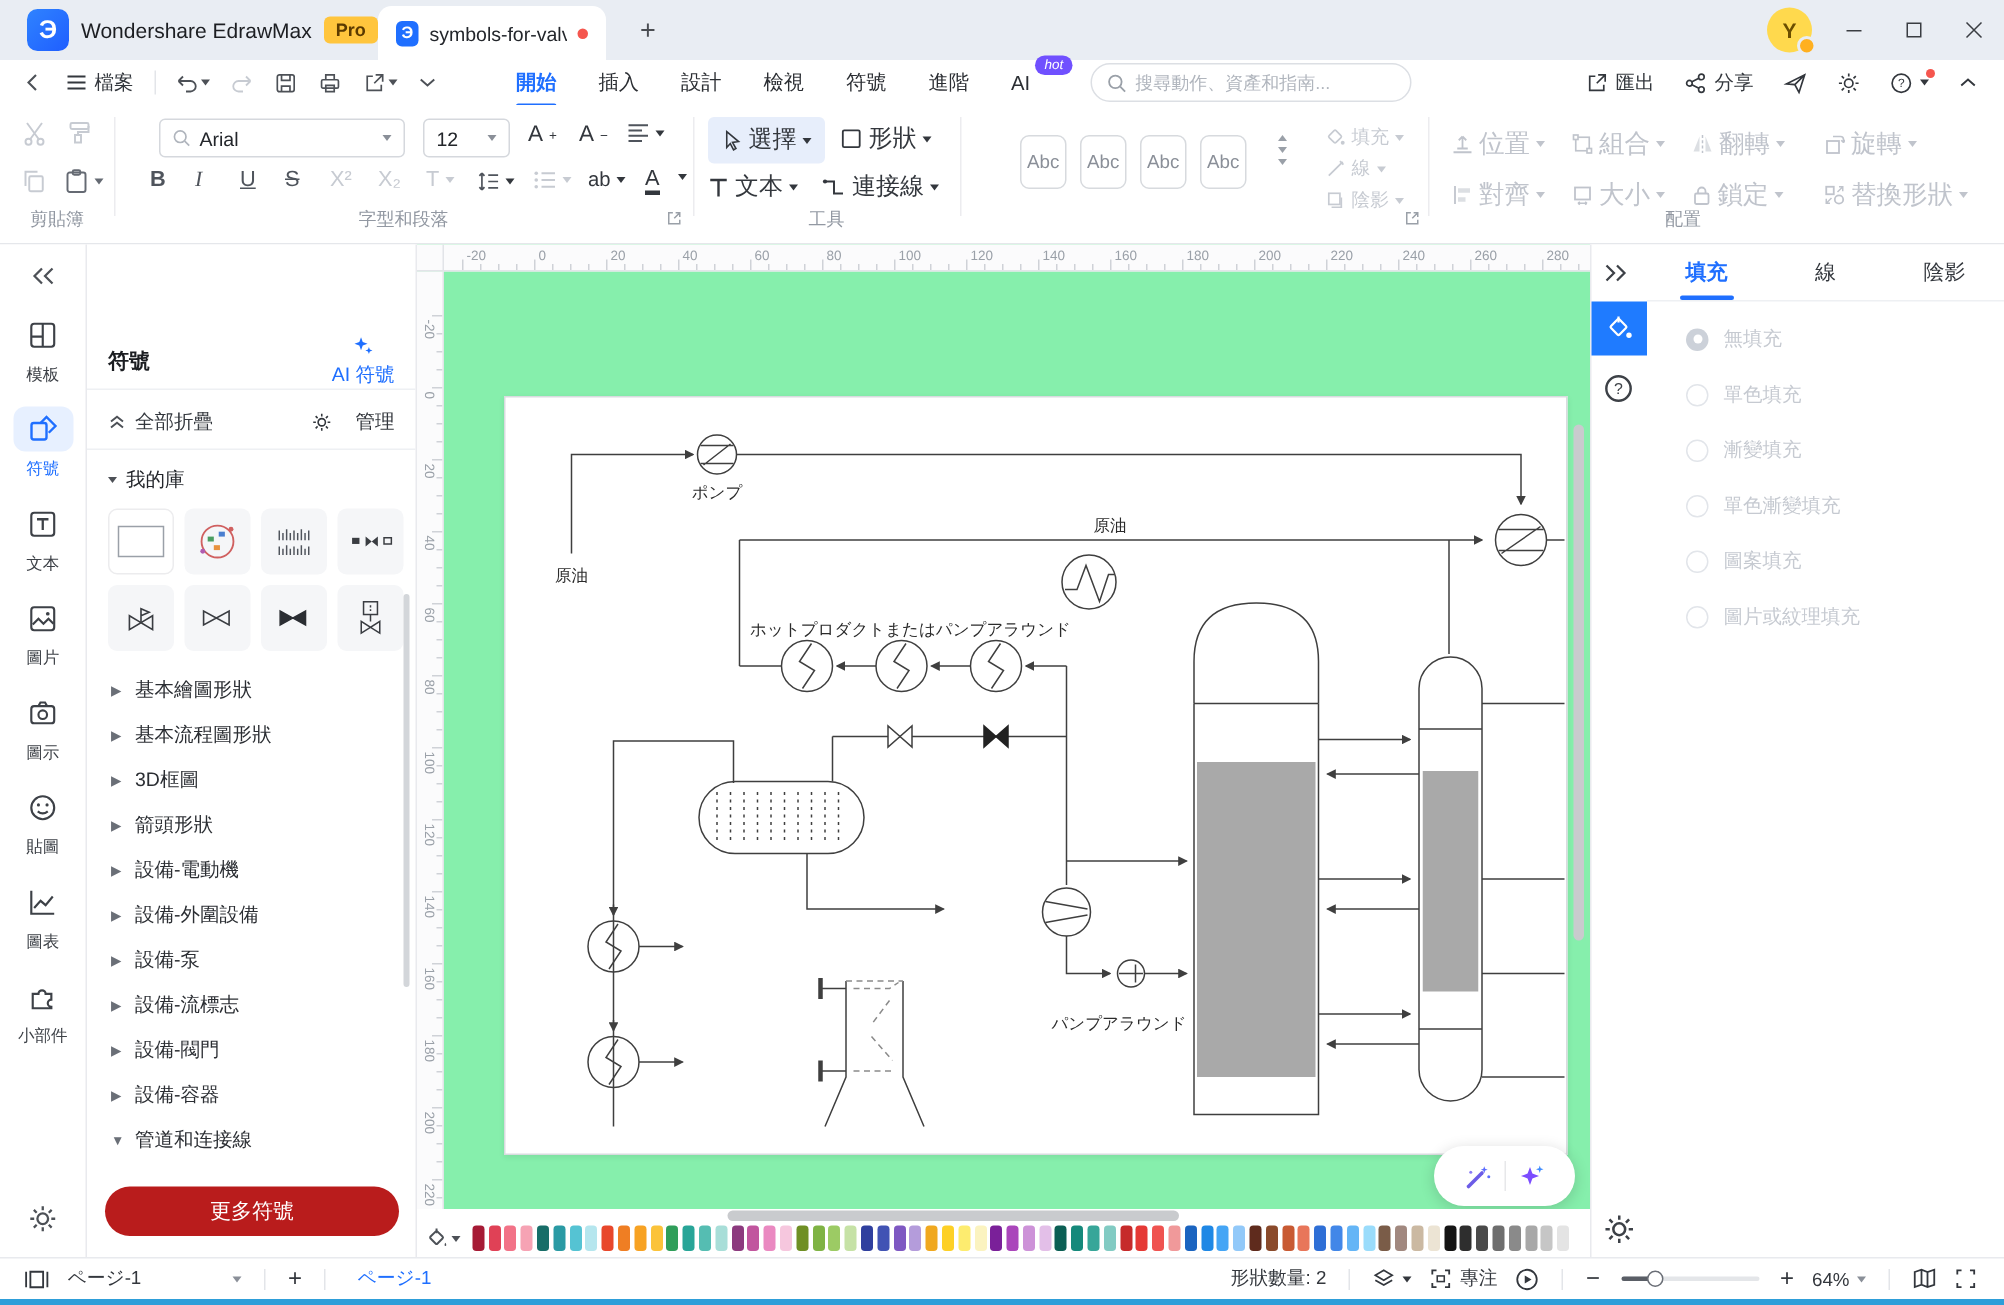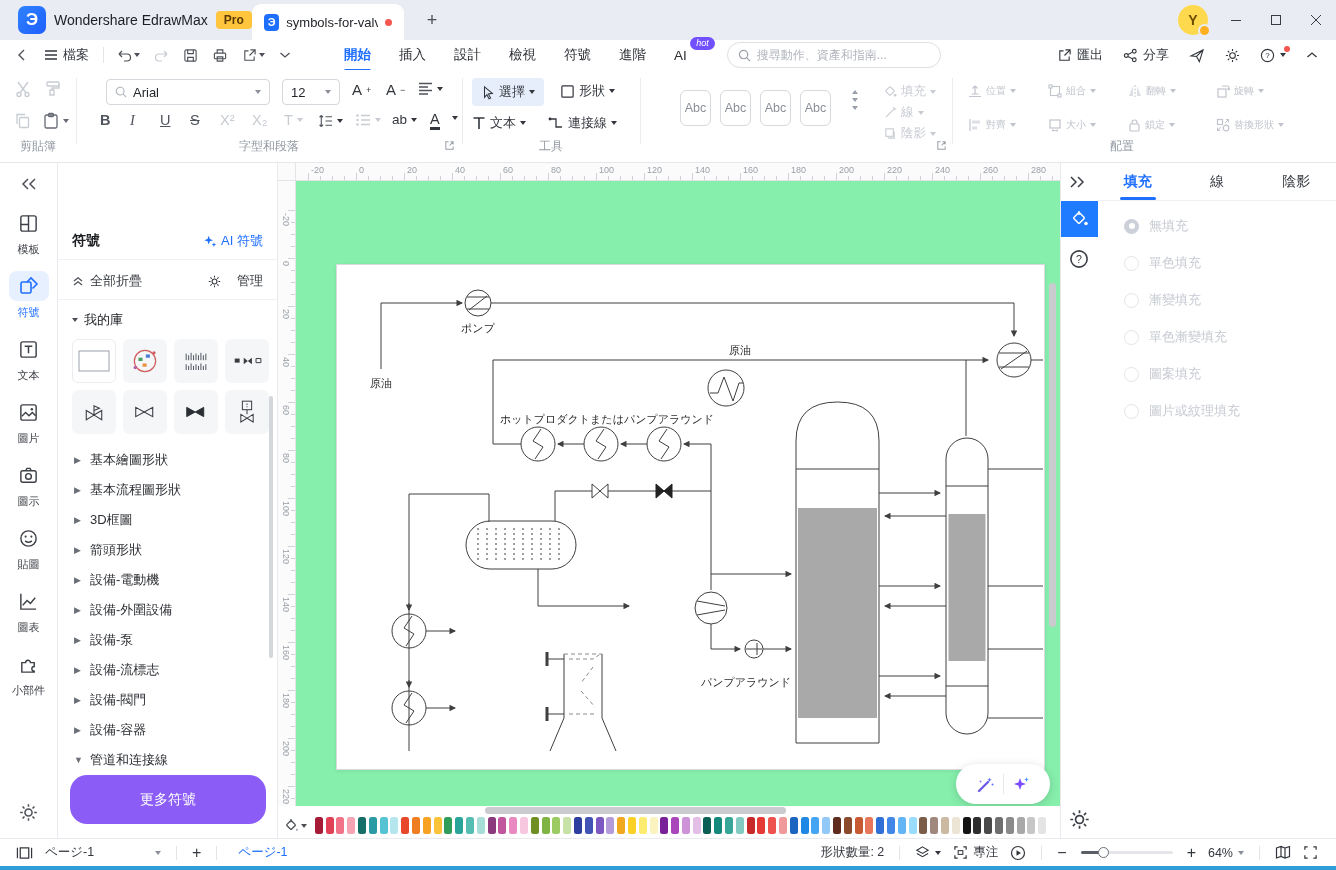--- a/index.html
+++ b/index.html
@@ -56,28 +56,28 @@
   #menu-right { margin-left:auto; display:flex; align-items:center; gap:4px; padding-right:10px; }
   .mr-item { display:flex; align-items:center; gap:5px; color:#33373d; padding:0 8px; font-size:13px; position:relative; }
   #help-dot { position:absolute; top:-2px; right:4px; width:6px; height:6px; border-radius:50%; background:#f5564e; }
 
   
   #ribbon { left:0; top:70px; width:1336px; height:93px; background:#fff; border-bottom:1px solid #e5e7eb; }
   .rb-sep { position:absolute; top:8px; width:1px; height:66px; background:#ececef; }
   .grp-label { position:absolute; top:68px; font-size:12px; color:#9298a2; text-align:center; }
   .ric { color:#656a73; display:flex; align-items:center; justify-content:center; gap:3px; }
   .ric.dis, .dis { color:#c7cbd2 !important; }
-  .rbtn { position:absolute; display:flex; align-items:center; gap:4px; font-size:13px; color:#33373d; }
+  .rbtn { position:absolute; display:flex; align-items:center; gap:4px; font-size:16px; color:#33373d; }
   .fld { position:absolute; border:1px solid #d5d8dd; border-radius:4px; display:flex; align-items:center;
          padding:0 8px; gap:6px; height:26px; font-size:13px; color:#23262b; background:#fff; }
   .abc-box { position:absolute; top:20px; width:31px; height:36px; border:1px solid #d7dade; border-radius:6px;
              color:#8a8f98; font-size:12.5px; display:flex; align-items:center; justify-content:center; background:#fff; }
   .mini-arrows { position:absolute; display:flex; flex-direction:column; gap:4px; color:#9aa0a8; align-items:center; }
   .style-mini { position:absolute; display:flex; align-items:center; gap:4px; font-size:12.5px; color:#c7cbd2; }
-  .arr-btn { position:absolute; display:flex; align-items:center; gap:4px; font-size:10px; color:#c0c4cc; }
+  .arr-btn { position:absolute; display:flex; align-items:center; gap:4px; font-size:17px; color:#c0c4cc; }
   .expand-ic { position:absolute; top:70px; color:#9aa0a8; }
   .fmt { font-size:14.5px; width:24px; text-align:center; color:#4f545c; }
 
   
   #leftbar { left:0; top:163px; width:58px; height:675px; background:#fff; border-right:1px solid #e9eaee;
              display:flex; flex-direction:column; align-items:center; }
   #lb-collapse { margin:14px 0 10px; color:#4d5157; }
   .lb-item { width:40px; display:flex; flex-direction:column; align-items:center; gap:4px; padding:7px 0; color:#3d4147; }
   .lb-item .ic-wrap { width:40px; height:30px; display:flex; align-items:center; justify-content:center; border-radius:8px; }
   .lb-item span.lbl { font-size:11px; }
@@ -86,35 +86,35 @@
   #lb-gear { margin-top:auto; margin-bottom:16px; color:#4d5157; }
 
   
   #sympanel { left:58px; top:163px; width:220px; height:675px; background:#fff; border-right:1px solid #e9eaee; }
   #sym-search { position:absolute; left:14px; top:14px; width:186px; height:34px; border:1px solid #d8dce1;
                 border-radius:8px; display:flex; align-items:center; gap:7px; padding:0 10px; }
   #sym-search input { border:none; outline:none; width:130px; font-size:13px; background:transparent; font-family:inherit; }
   #sym-search input::placeholder { color:#aab0ba; }
   #sym-title-row { position:absolute; left:14px; right:14px; top:64px; height:28px; display:flex; align-items:center; }
   #sym-title { font-size:14px; font-weight:bold; color:#1c1e22; }
-  #ai-symbols { margin-left:auto; display:flex; align-items:center; gap:4px; color:#1f6fff; font-size:13px; }
+  #ai-symbols { margin-left:auto; display:flex; align-items:center; gap:4px; color:#1f6fff; font-size:13px;flex-direction:column; }
   .p-div { position:absolute; left:0; right:0; height:1px; background:#eef0f3; }
   #collapse-row { position:absolute; left:14px; right:14px; top:103px; height:30px; display:flex; align-items:center; gap:6px;
                   font-size:13px; color:#33373d; }
   #manage-btn { margin-left:auto; display:flex; align-items:center; gap:16px; color:#33373d; }
   #mylib-row { position:absolute; left:14px; top:145px; height:24px; display:flex; align-items:center; gap:6px;
                font-size:13px; color:#23262b; }
   #thumb-grid { position:absolute; left:14px; top:176px; width:192px; display:grid;
                 grid-template-columns:repeat(4,44px); gap:7px; }
   .thumb { width:44px; height:44px; background:#f5f6f8; border-radius:6px; display:flex; align-items:center;
            justify-content:center; }
   #cats { position:absolute; left:0; top:282px; width:212px; }
   .cat { height:30px; display:flex; align-items:center; gap:8px; padding-left:16px; font-size:13px; color:#2b2e33; }
   .cat .tri { font-size:9px; color:#6a6f77; width:8px; }
-  #more-symbols { position:absolute; left:12px; bottom:14px; width:196px; height:49px; background:#8b5cf6; color:#fff;
+  #more-symbols { position:absolute; left:12px; bottom:14px; width:196px; height:33px; background:#b91c1c; color:#fff;
                   border:none; border-radius:17px; font-size:14px; font-family:inherit; }
   #panel-scroll { position:absolute; left:211px; top:233px; width:4px; height:262px; background:#d3d6da; border-radius:2px; }
 
   
   #canvas-region { left:278px; top:163px; width:782px; height:643px; background:#86efac; }
   #ruler-corner { left:0; top:0; width:18px; height:18px; background:#fbfbfc; border-right:1px solid #e2e4e8;
                   border-bottom:1px solid #e2e4e8; z-index:3; }
   #ruler-top { left:18px; top:0; width:764px; height:18px; background:#fbfbfc; border-bottom:1px solid #e2e4e8; overflow:hidden; z-index:2;}
   #ruler-left { left:0; top:18px; width:18px; height:625px; background:#fbfbfc; border-right:1px solid #e2e4e8; overflow:hidden; z-index:2;}
   .tickv { position:absolute; bottom:0; width:1px; background:#cfd2d7; }

